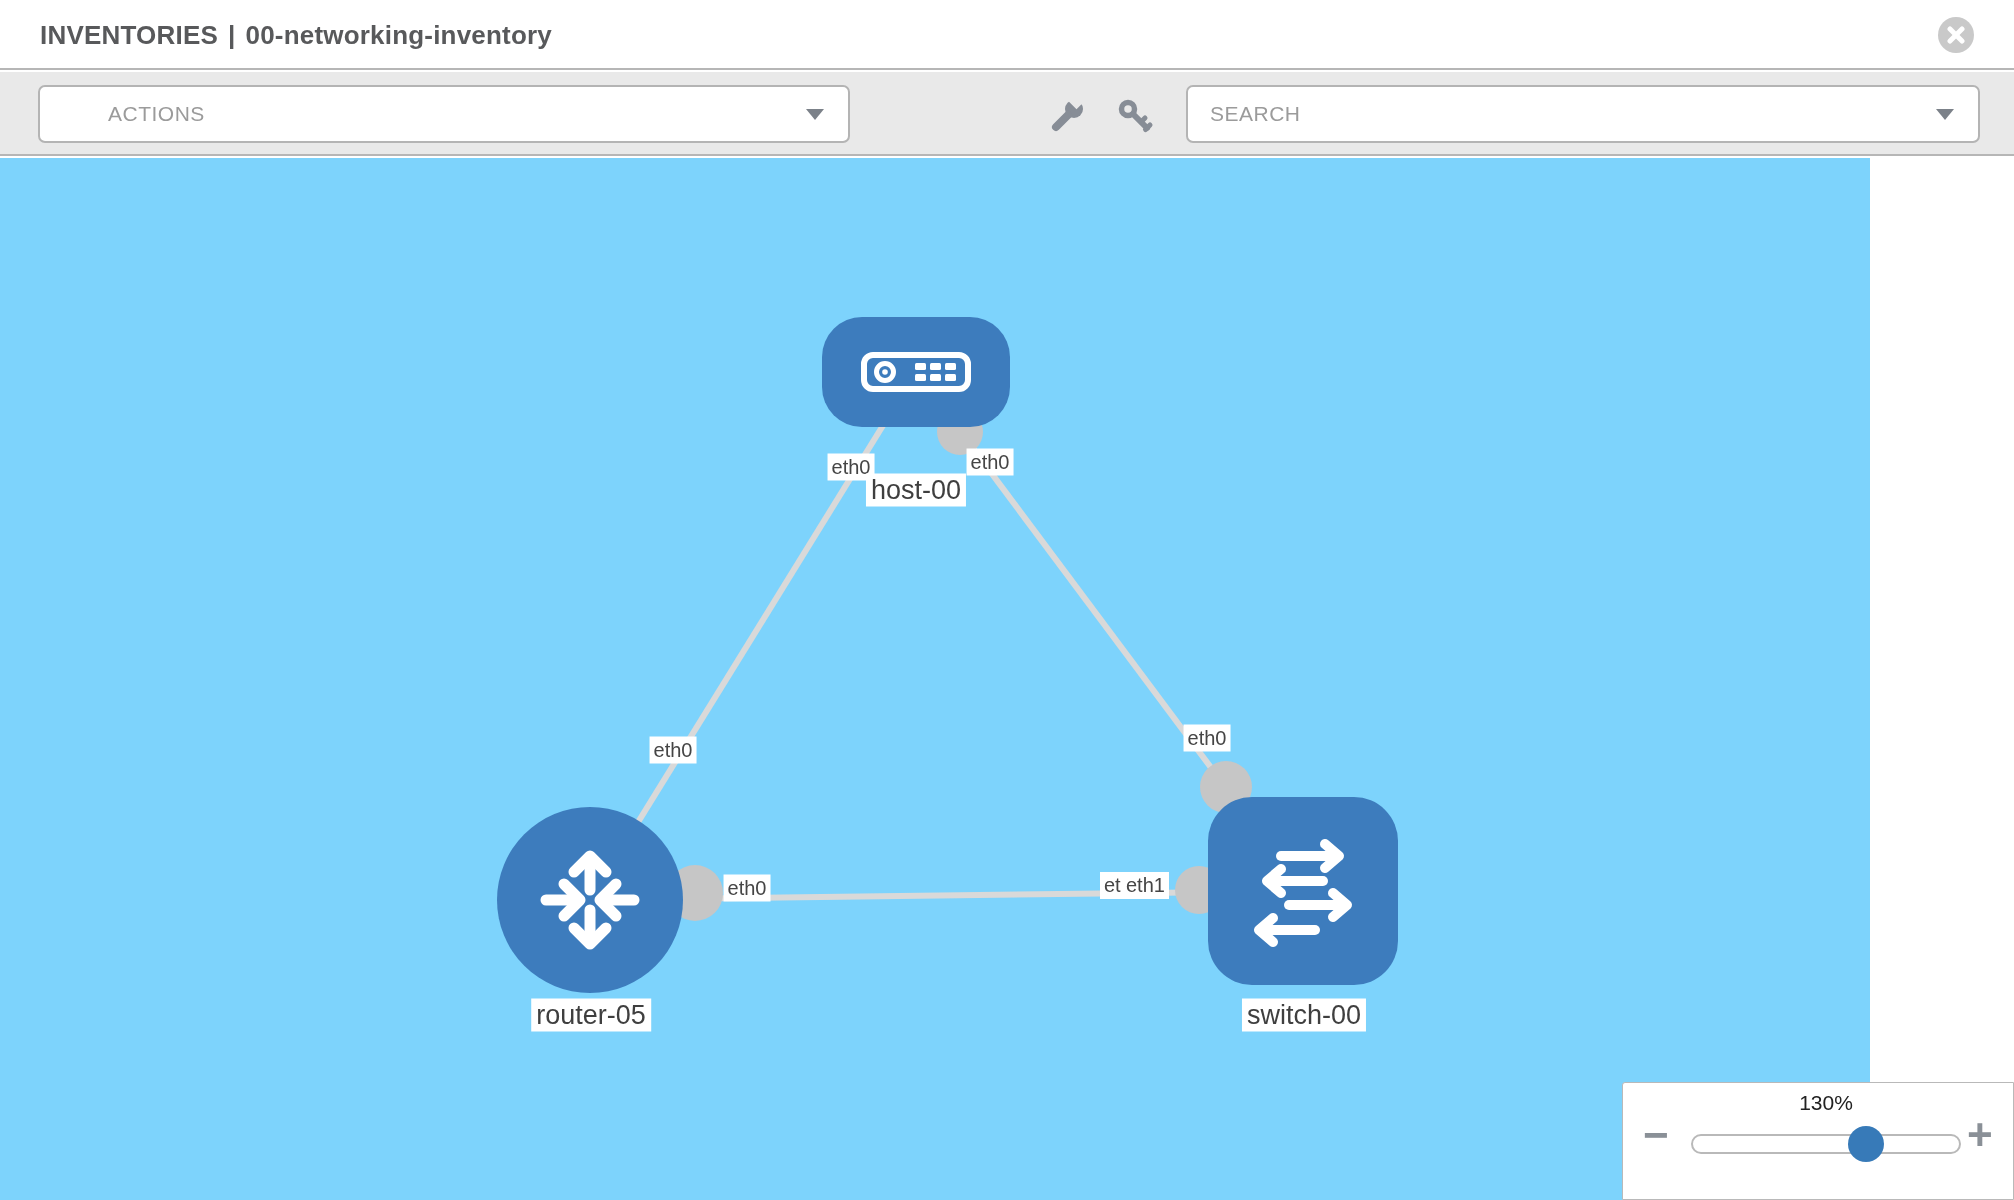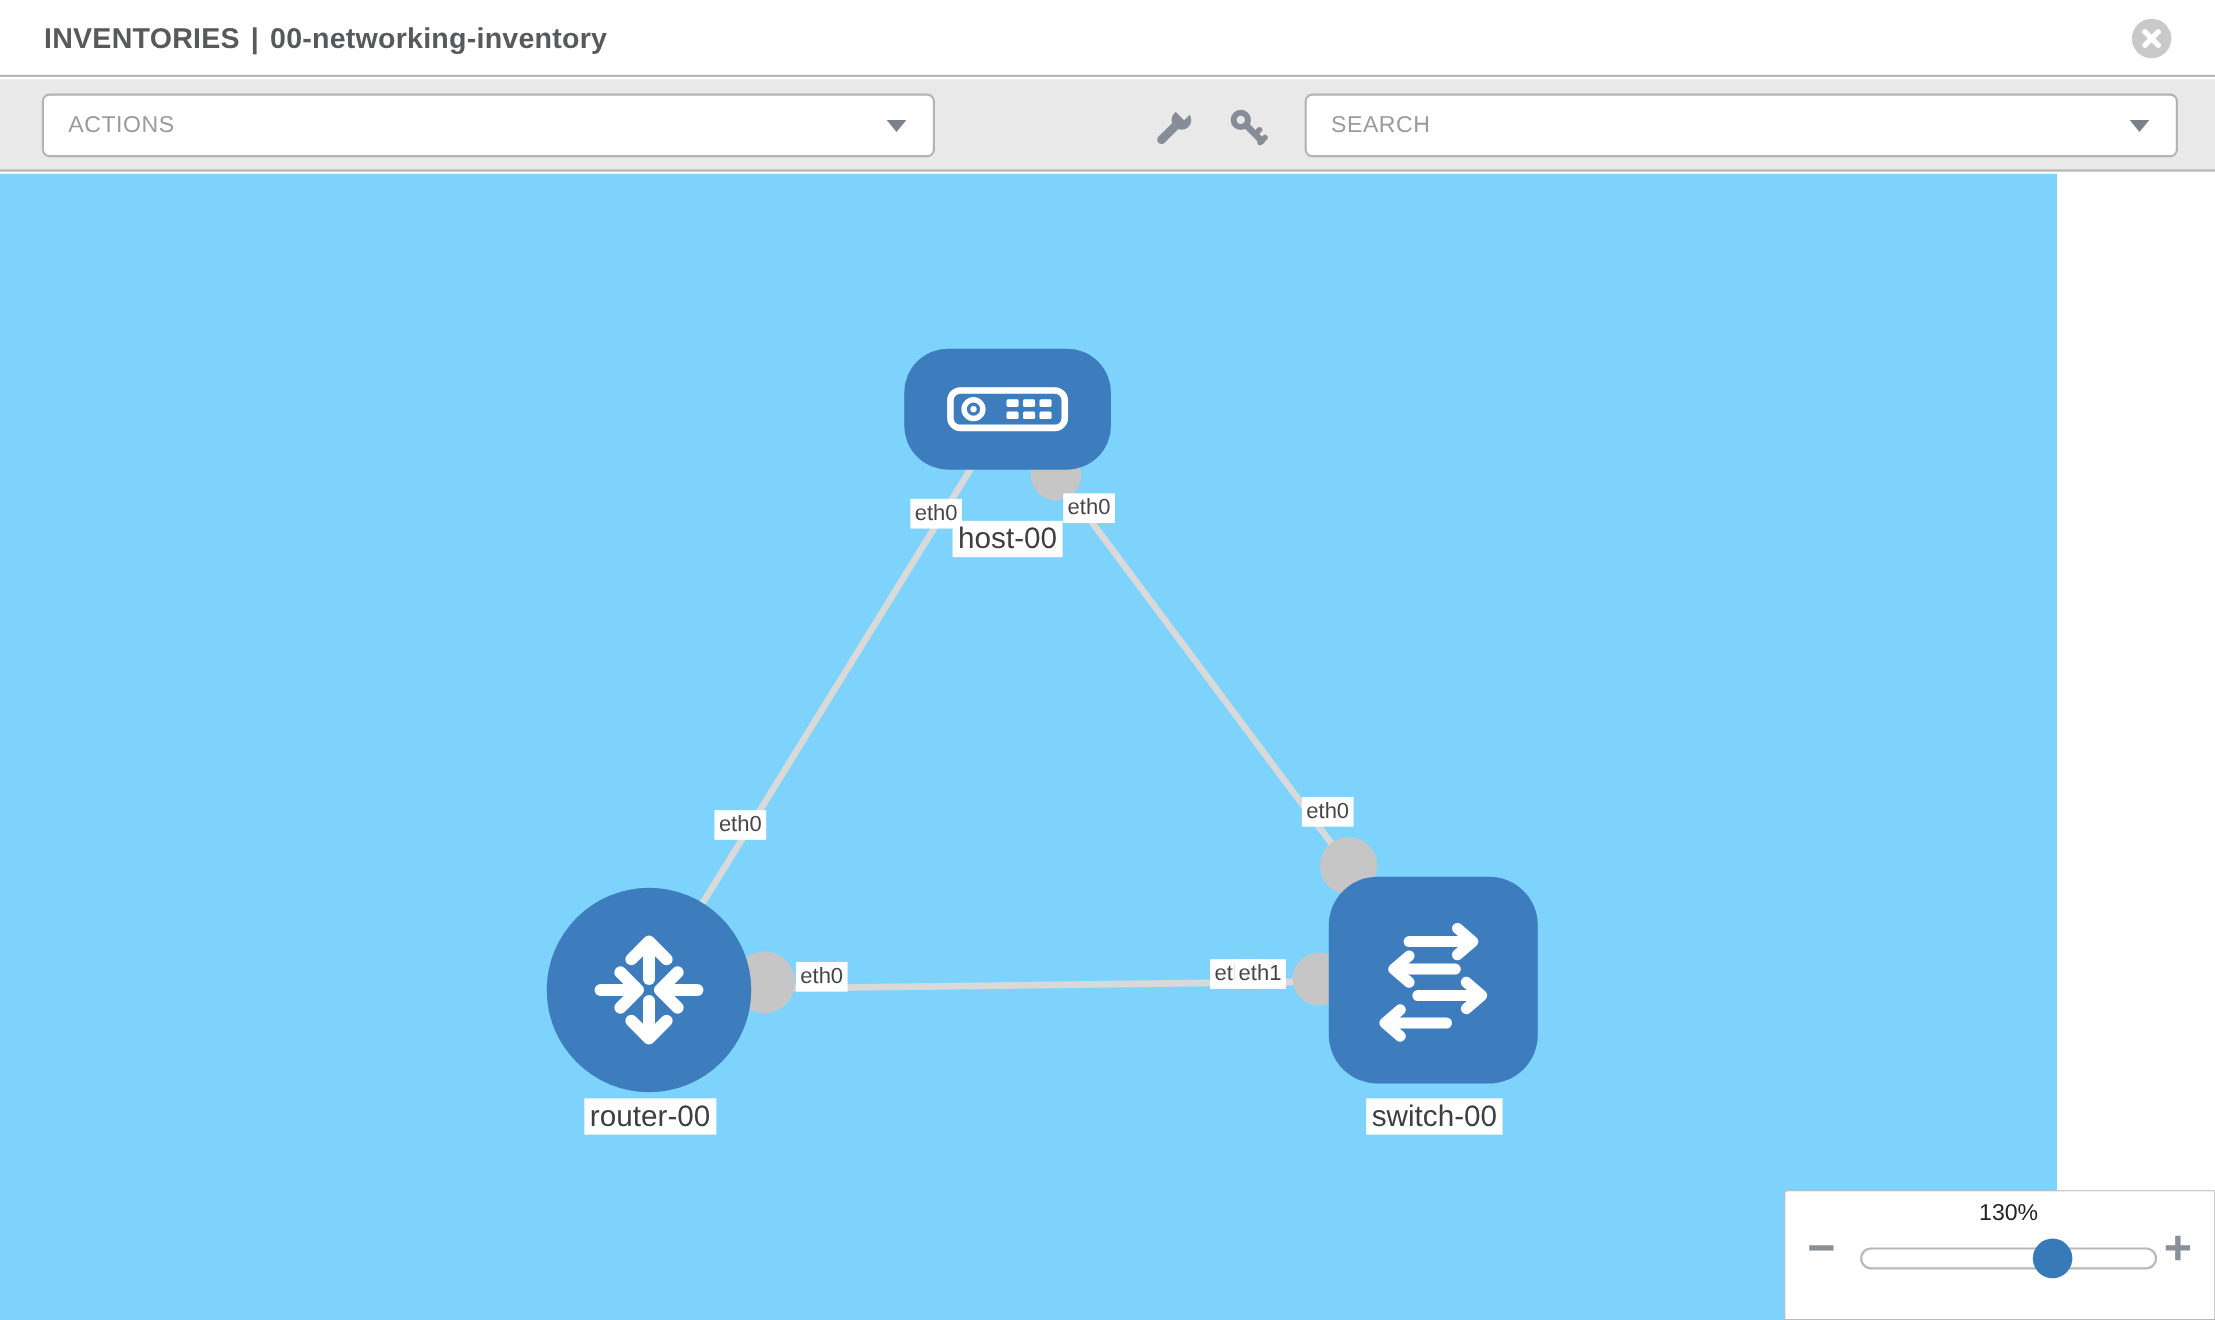--- a/index.html
+++ b/index.html
@@ -19,21 +19,21 @@
   
   .toolbar { position:absolute; left:0; top:72px; width:2014px; height:84px;
              background:#e9e9e9; border-bottom:2px solid #b6b6b6; }
   .select-box { position:absolute; top:13px; height:58px; background:#fff;
                 border:2px solid #b4b4b4; border-radius:7px; display:flex;
                 align-items:center; cursor:pointer; }
   .select-box .label { font-size:21px; color:#9b9b9b; margin-left:22px; letter-spacing:0.5px; }
   .caret { position:absolute; right:24px; top:50%; margin-top:-5px; width:0; height:0;
            border-left:9px solid transparent; border-right:9px solid transparent;
            border-top:11px solid #7b8189; }
-  .actions-box { left:38px; width:812px; }
+  .actions-box { left:38px; width:812px;padding-left:46px; }
   .search-box  { left:1186px; width:794px; }
   .tool-icon { position:absolute; top:25px; width:38px; height:38px; cursor:pointer; }
   .wrench { left:1048px; }
   .key    { left:1116px; }
 
   
   .canvas { position:absolute; left:0; top:158px; width:1870px; height:1042px;
             background:#7dd3fc; }
   .links-svg { position:absolute; left:0; top:0; z-index:0; }
 
@@ -174,21 +174,21 @@
 
   <span class="eth-label center-anchor" style="left:851px;  top:309px;">eth0</span>
   <span class="eth-label center-anchor" style="left:990px;  top:304px;">eth0</span>
   <span class="eth-label center-anchor" style="left:673px;  top:592px;">eth0</span>
   <span class="eth-label center-anchor" style="left:1207px; top:580px;">eth0</span>
   <span class="eth-label center-anchor" style="left:747px;  top:730px;">eth0</span>
   <span class="eth-label" style="left:1100px; top:714px;">eth0</span>
   <span class="eth-label" style="left:1122px; top:714px;">eth1</span>
 
   <span class="node-label" style="left:916px;  top:295px;margin-top:37px;">host-00</span>
-  <span class="node-label" style="left:591px;  top:857px;">router-00</span>
+  <span class="node-label" style="left:591px;  top:857px;">router-05</span>
   <span class="node-label" style="left:1304px; top:857px;">switch-00</span>
 
   <div class="zoom-panel">
     <div class="zoom-percent">130%</div>
     <div class="zoom-minus">−</div>
     <div class="zoom-track">
       <div class="zoom-handle"></div>
     </div>
     <div class="zoom-plus">+</div>
   </div>

